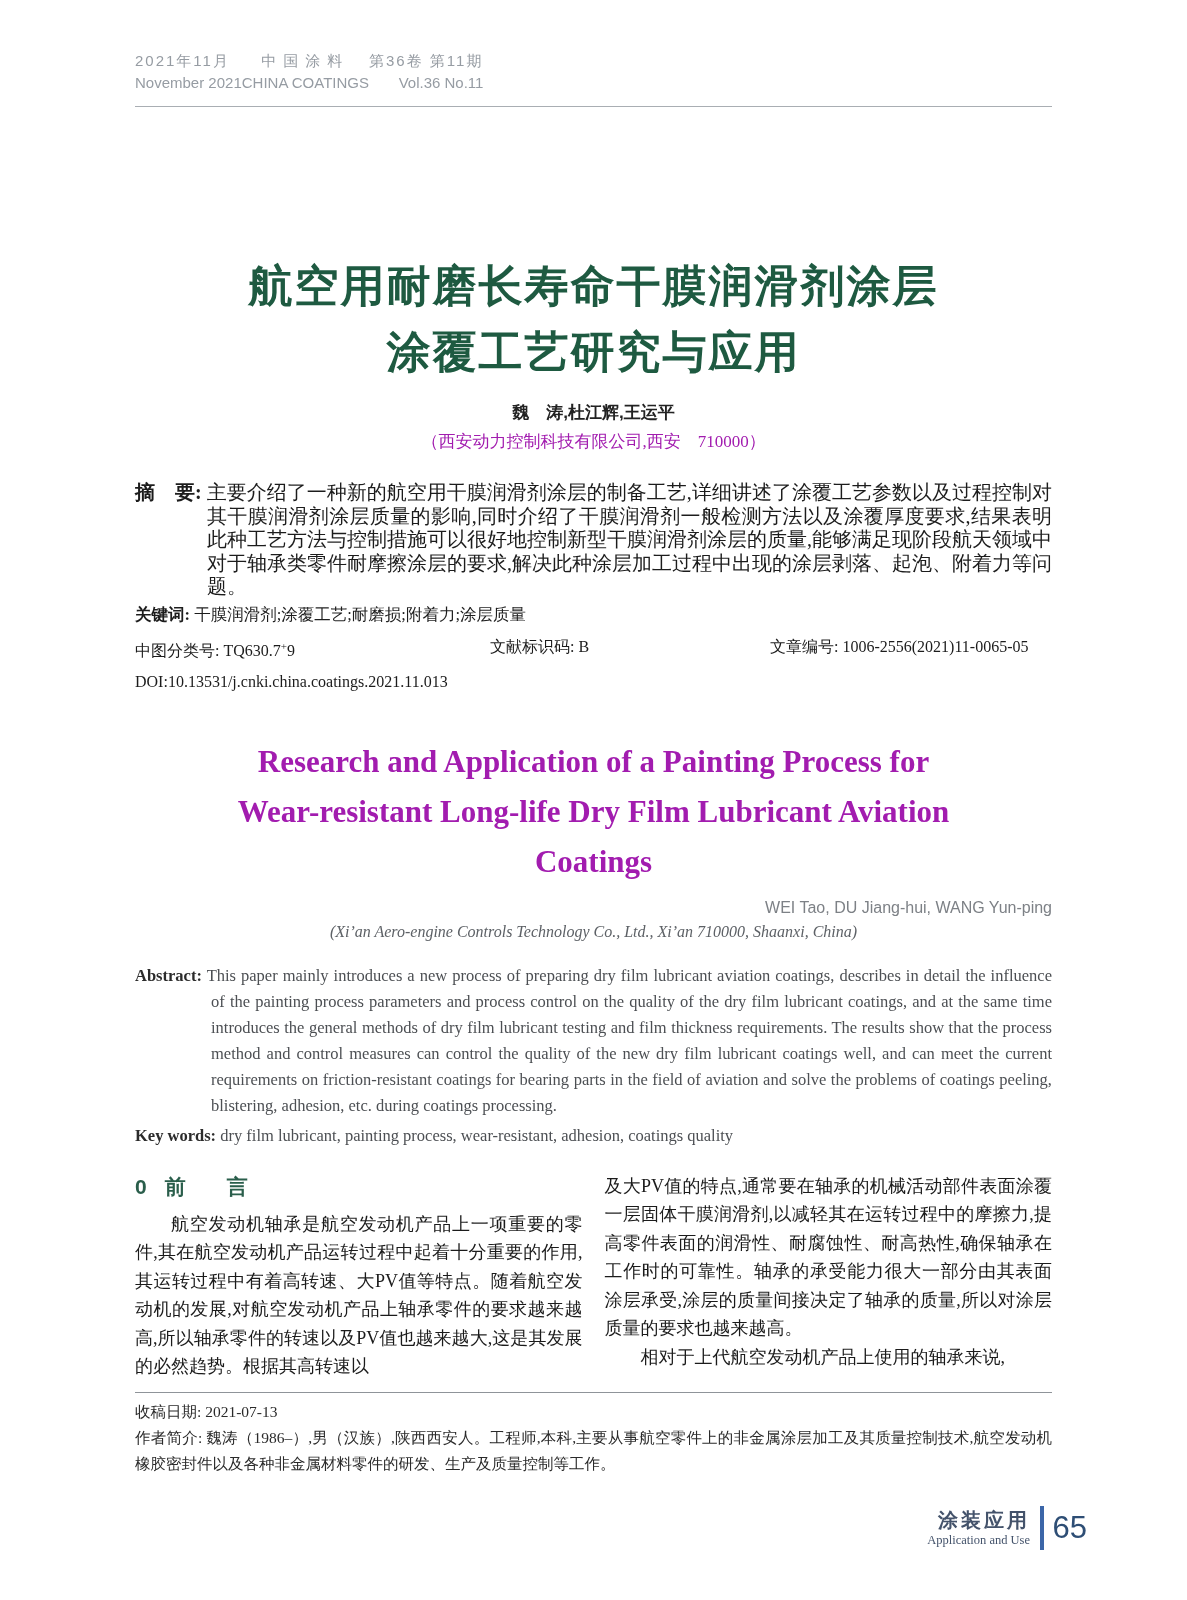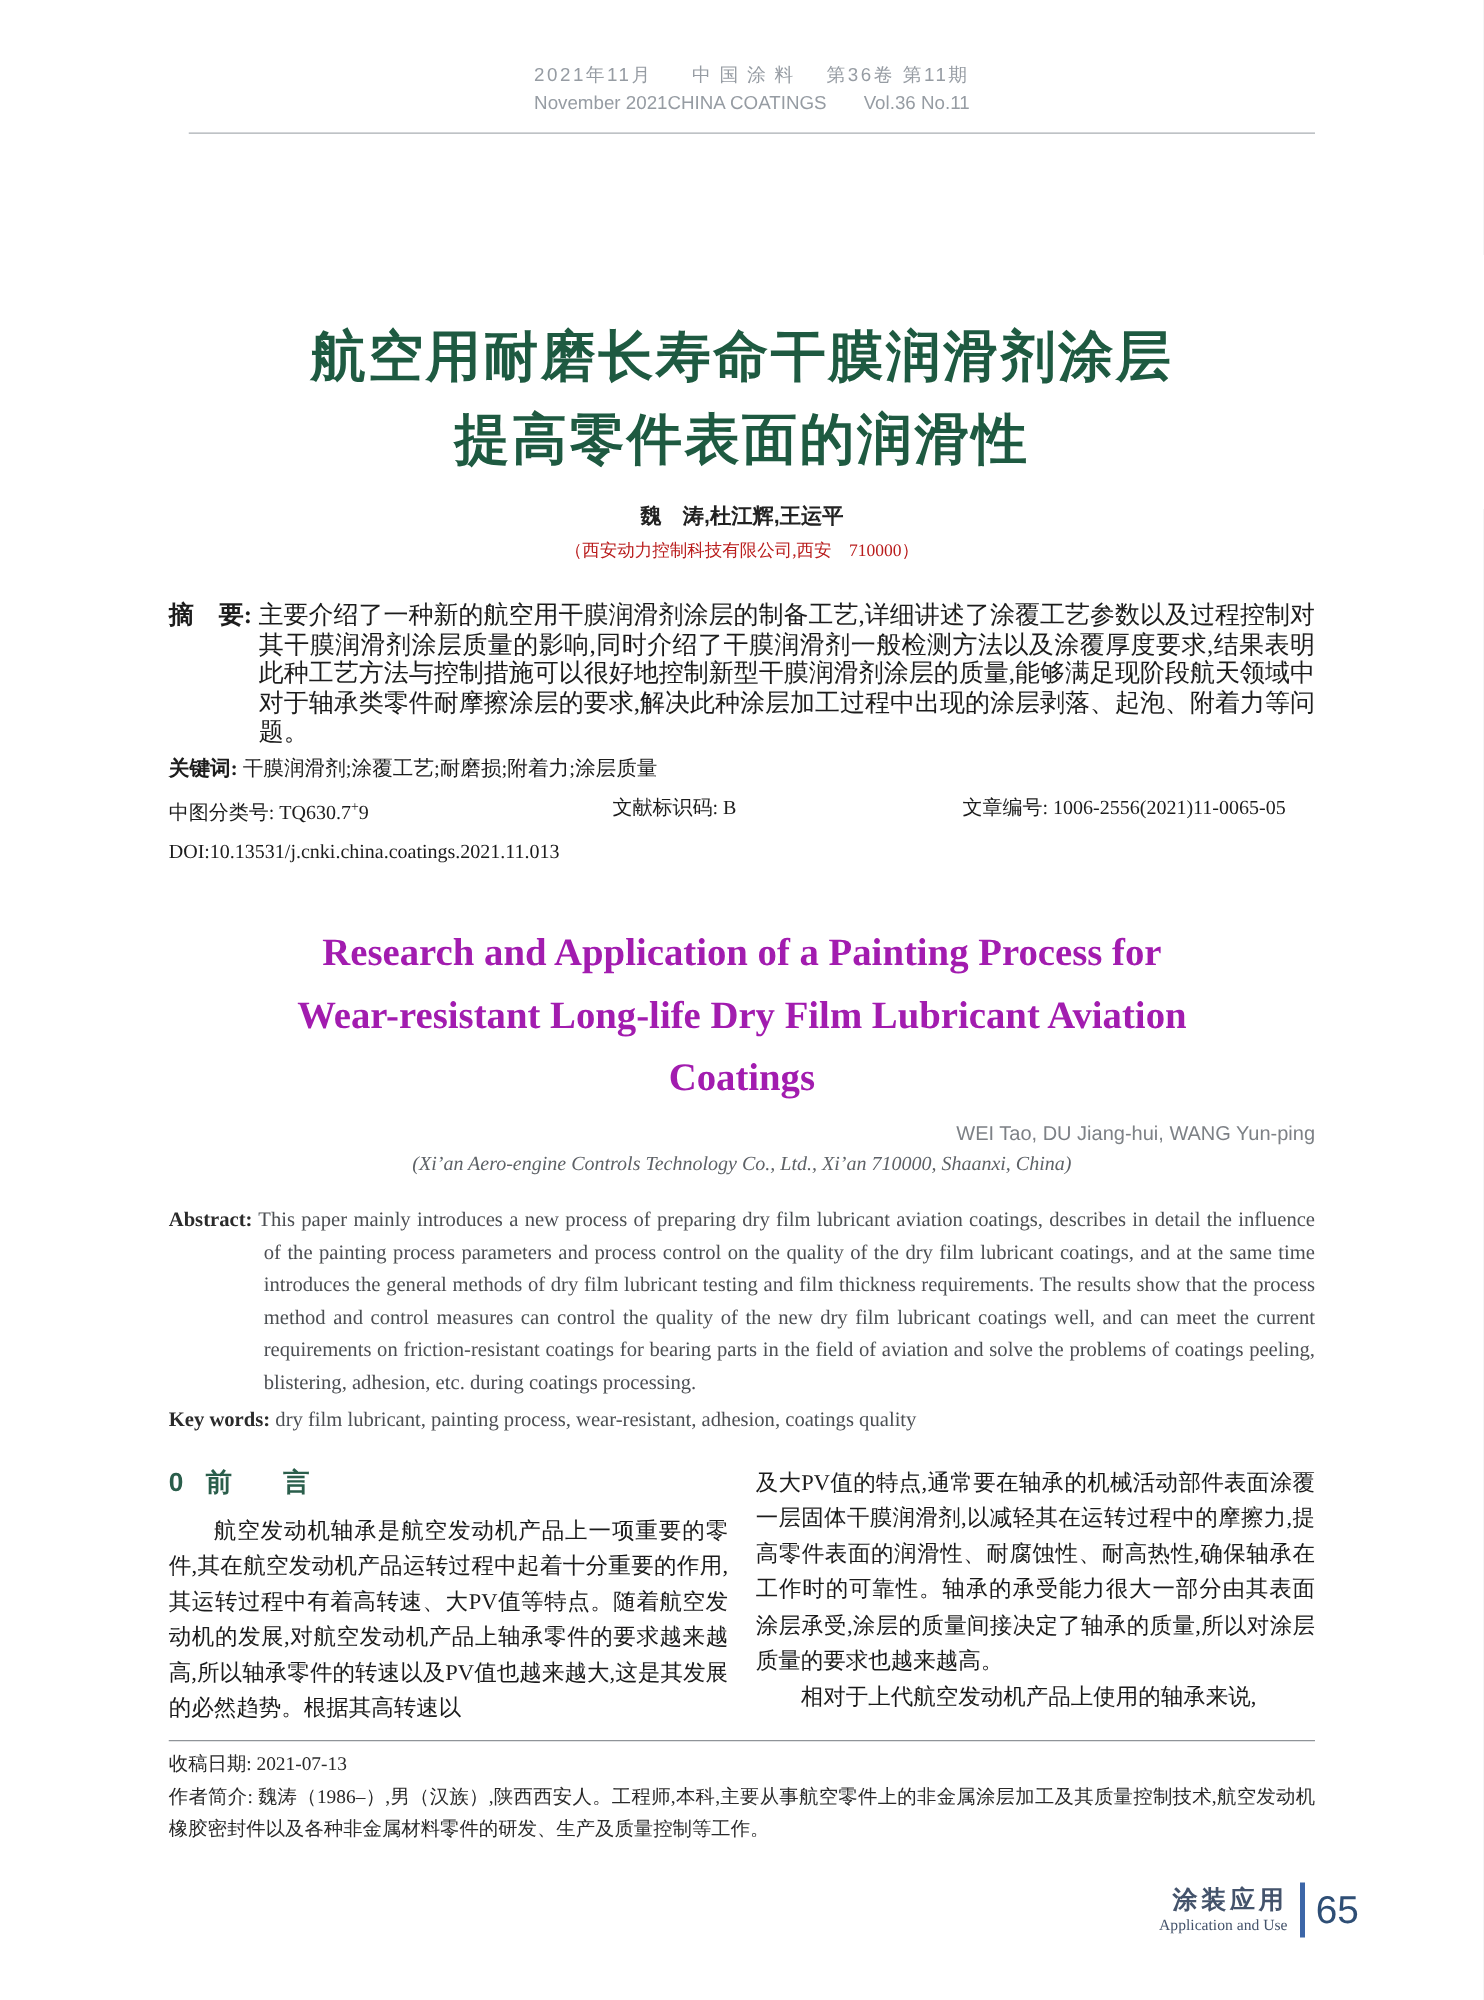--- a/index.html
+++ b/index.html
@@ -12,24 +12,23 @@
     font-family:"Liberation Serif","DejaVu Serif",serif;
     color:#1c1c1c;
     overflow:hidden;
   }
   .content { position:absolute; left:135px; width:917px; top:0; }
 
   
   .journal-header {
     padding-top:50px; padding-bottom:12px;
     border-bottom:1.5px solid #a9aeb3;
-    display:flex; justify-content:center; align-items:flex-end;
+    display:flex; justify-content:flex-start; align-items:flex-end;
     color:#969ca3;
     font-family:"Liberation Sans","DejaVu Sans",sans-serif;
-    margin-left:16px;
   }
   .jh-cell { font-size:15px; line-height:22px; }
   .jh-left  { text-align:left; }
   .jh-center{ text-align:center; }
   .jh-right { text-align:right; }
   .jh-zh { letter-spacing:2px; }
   .jh-center .jh-zh { letter-spacing:7px; }
 
   
   .title-zh {
@@ -41,21 +40,21 @@
     color:#1e5a41;
     letter-spacing:2px;
   }
   .authors-zh {
     margin-top:16px; text-align:center;
     font-family:"Liberation Sans","DejaVu Sans",sans-serif;
     font-weight:700; font-size:17px; line-height:24px; color:#222;
   }
   .affiliation-zh {
     margin-top:6px; text-align:center;
-    font-size:14px; line-height:22px; color:#b91c1c;
+    font-size:17px; line-height:22px; color:#a21caf;
   }
 
   
   .abstract-zh {
     margin-top:28px;
     font-size:20px; line-height:23.5px;
     text-align:justify;
     padding-left:72px; text-indent:-72px;
   }
   .zh-label { font-weight:700; }
@@ -173,21 +172,21 @@
         <div>CHINA COATINGS</div>
       </div>
       <div class="jh-cell jh-right">
         <div class="jh-zh">第36卷 第11期</div>
         <div>Vol.36  No.11</div>
       </div>
     </div>
 
     <h1 class="title-zh">
       <div>航空用耐磨长寿命干膜润滑剂涂层</div>
-      <div>提高零件表面的润滑性</div>
+      <div>涂覆工艺研究与应用</div>
     </h1>
 
     <div class="authors-zh">魏　涛,杜江辉,王运平</div>
     <div class="affiliation-zh">（西安动力控制科技有限公司,西安　710000）</div>
 
     <p class="abstract-zh"><span class="zh-label">摘　要:</span> <span>主要介绍了一种新的航空用干膜润滑剂涂层的制备工艺,详细讲述了涂覆工艺参数以及过程控制对其干膜润滑剂涂层质量的影响,同时介绍了干膜润滑剂一般检测方法以及涂覆厚度要求,结果表明此种工艺方法与控制措施可以很好地控制新型干膜润滑剂涂层的质量,能够满足现阶段航天领域中对于轴承类零件耐摩擦涂层的要求,解决此种涂层加工过程中出现的涂层剥落、起泡、附着力等问题。</span></p>
 
     <p class="keywords-zh"><span class="zh-label">关键词:</span> <span>干膜润滑剂;涂覆工艺;耐磨损;附着力;涂层质量</span></p>
 
     <div class="meta-row">

